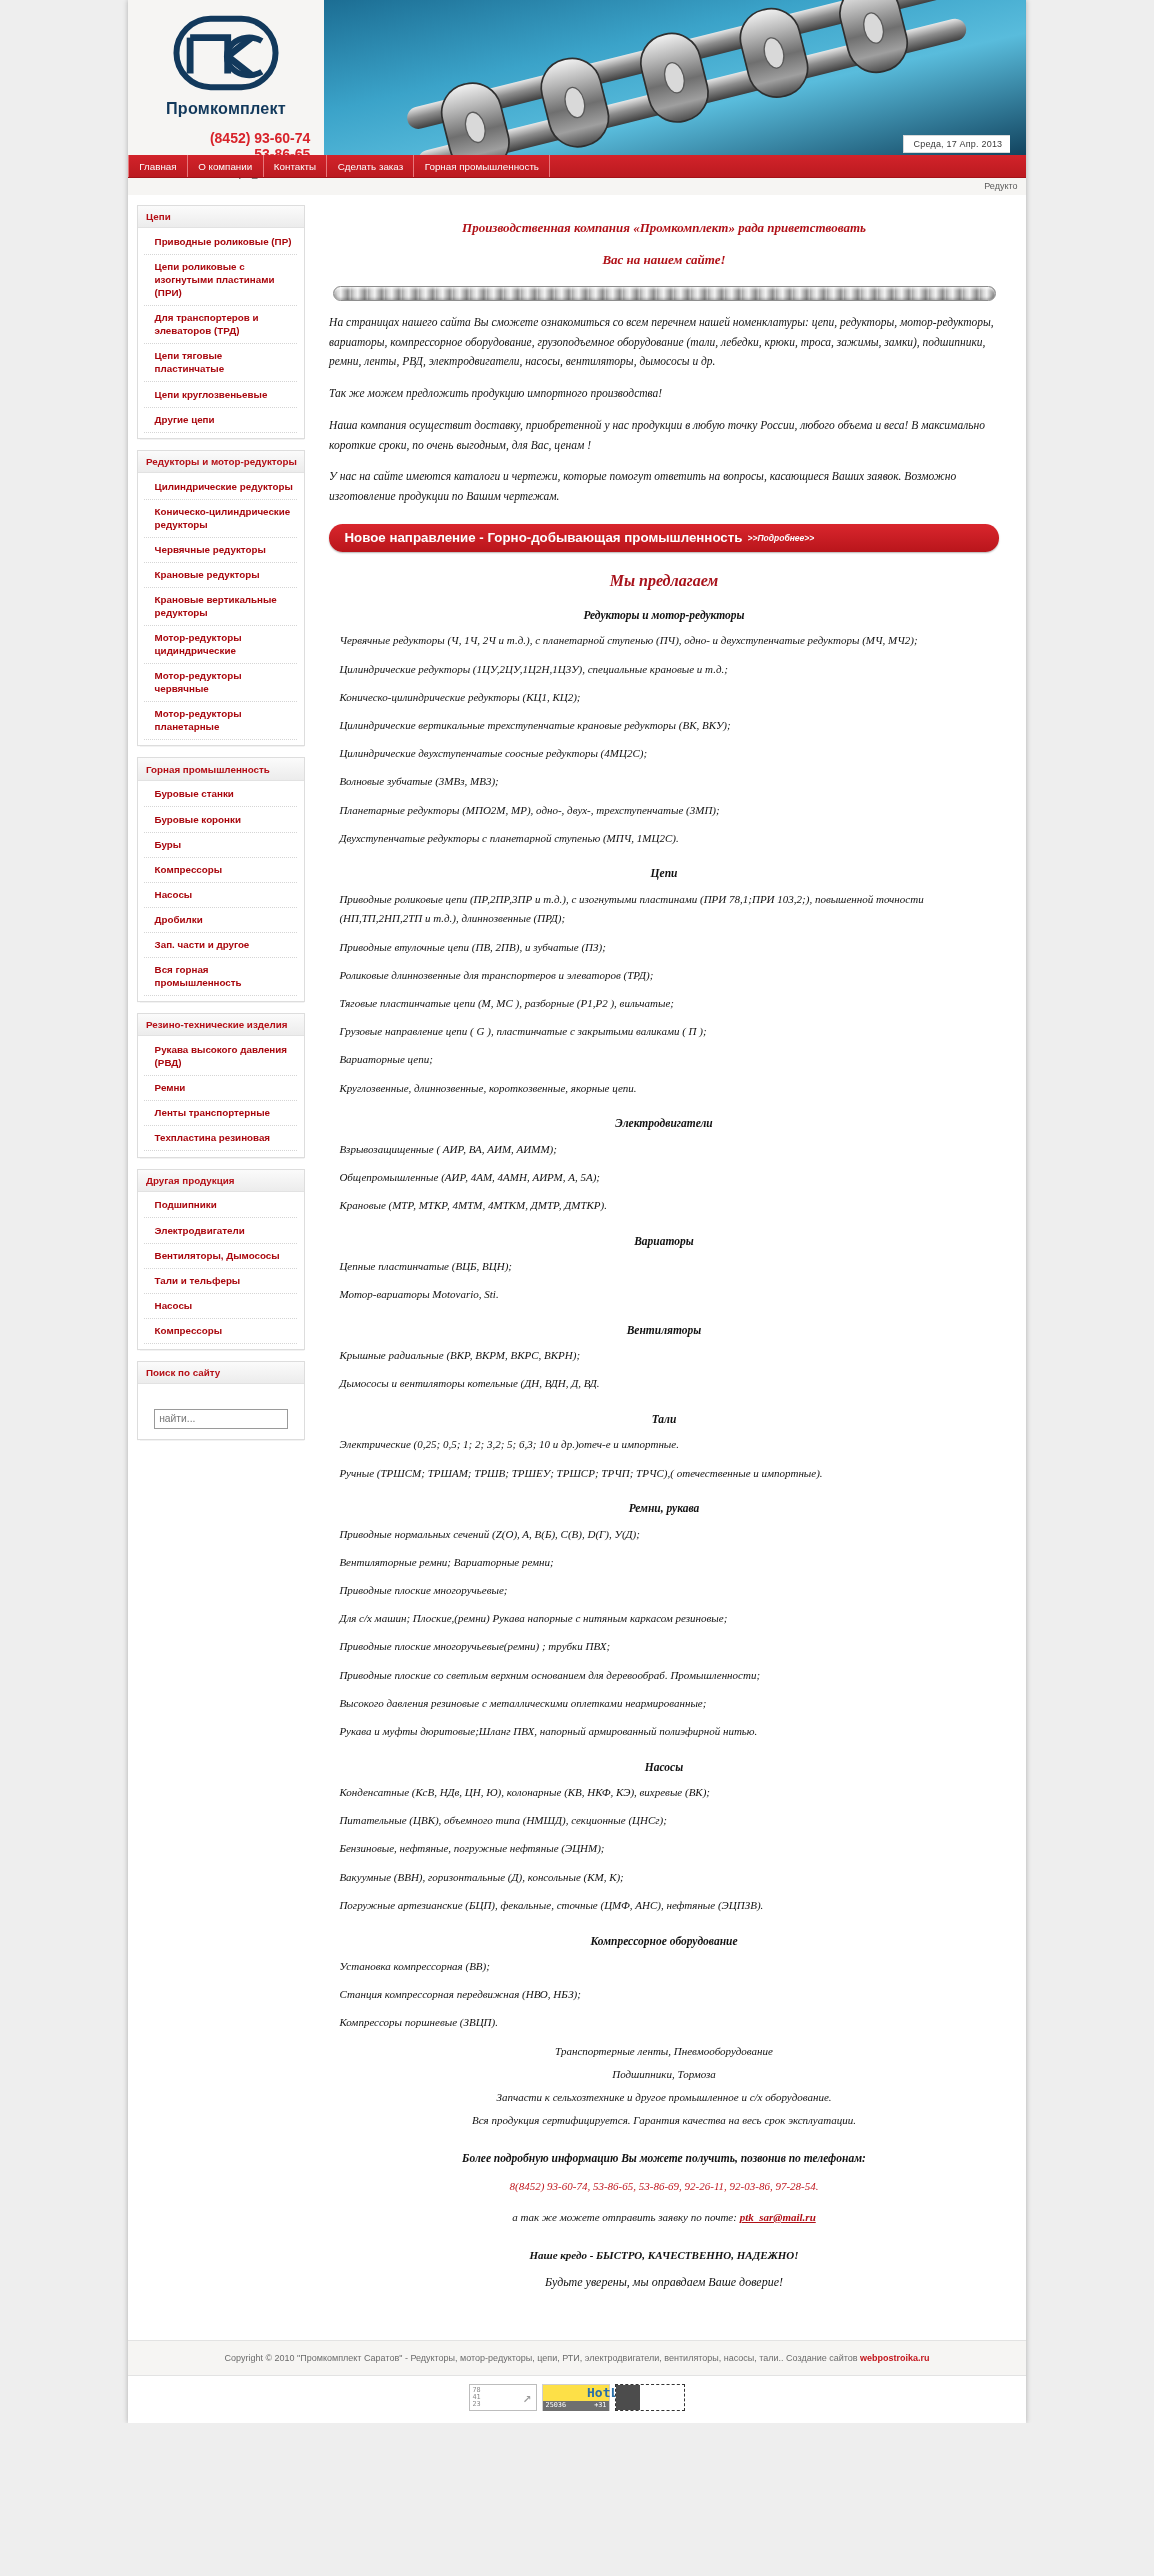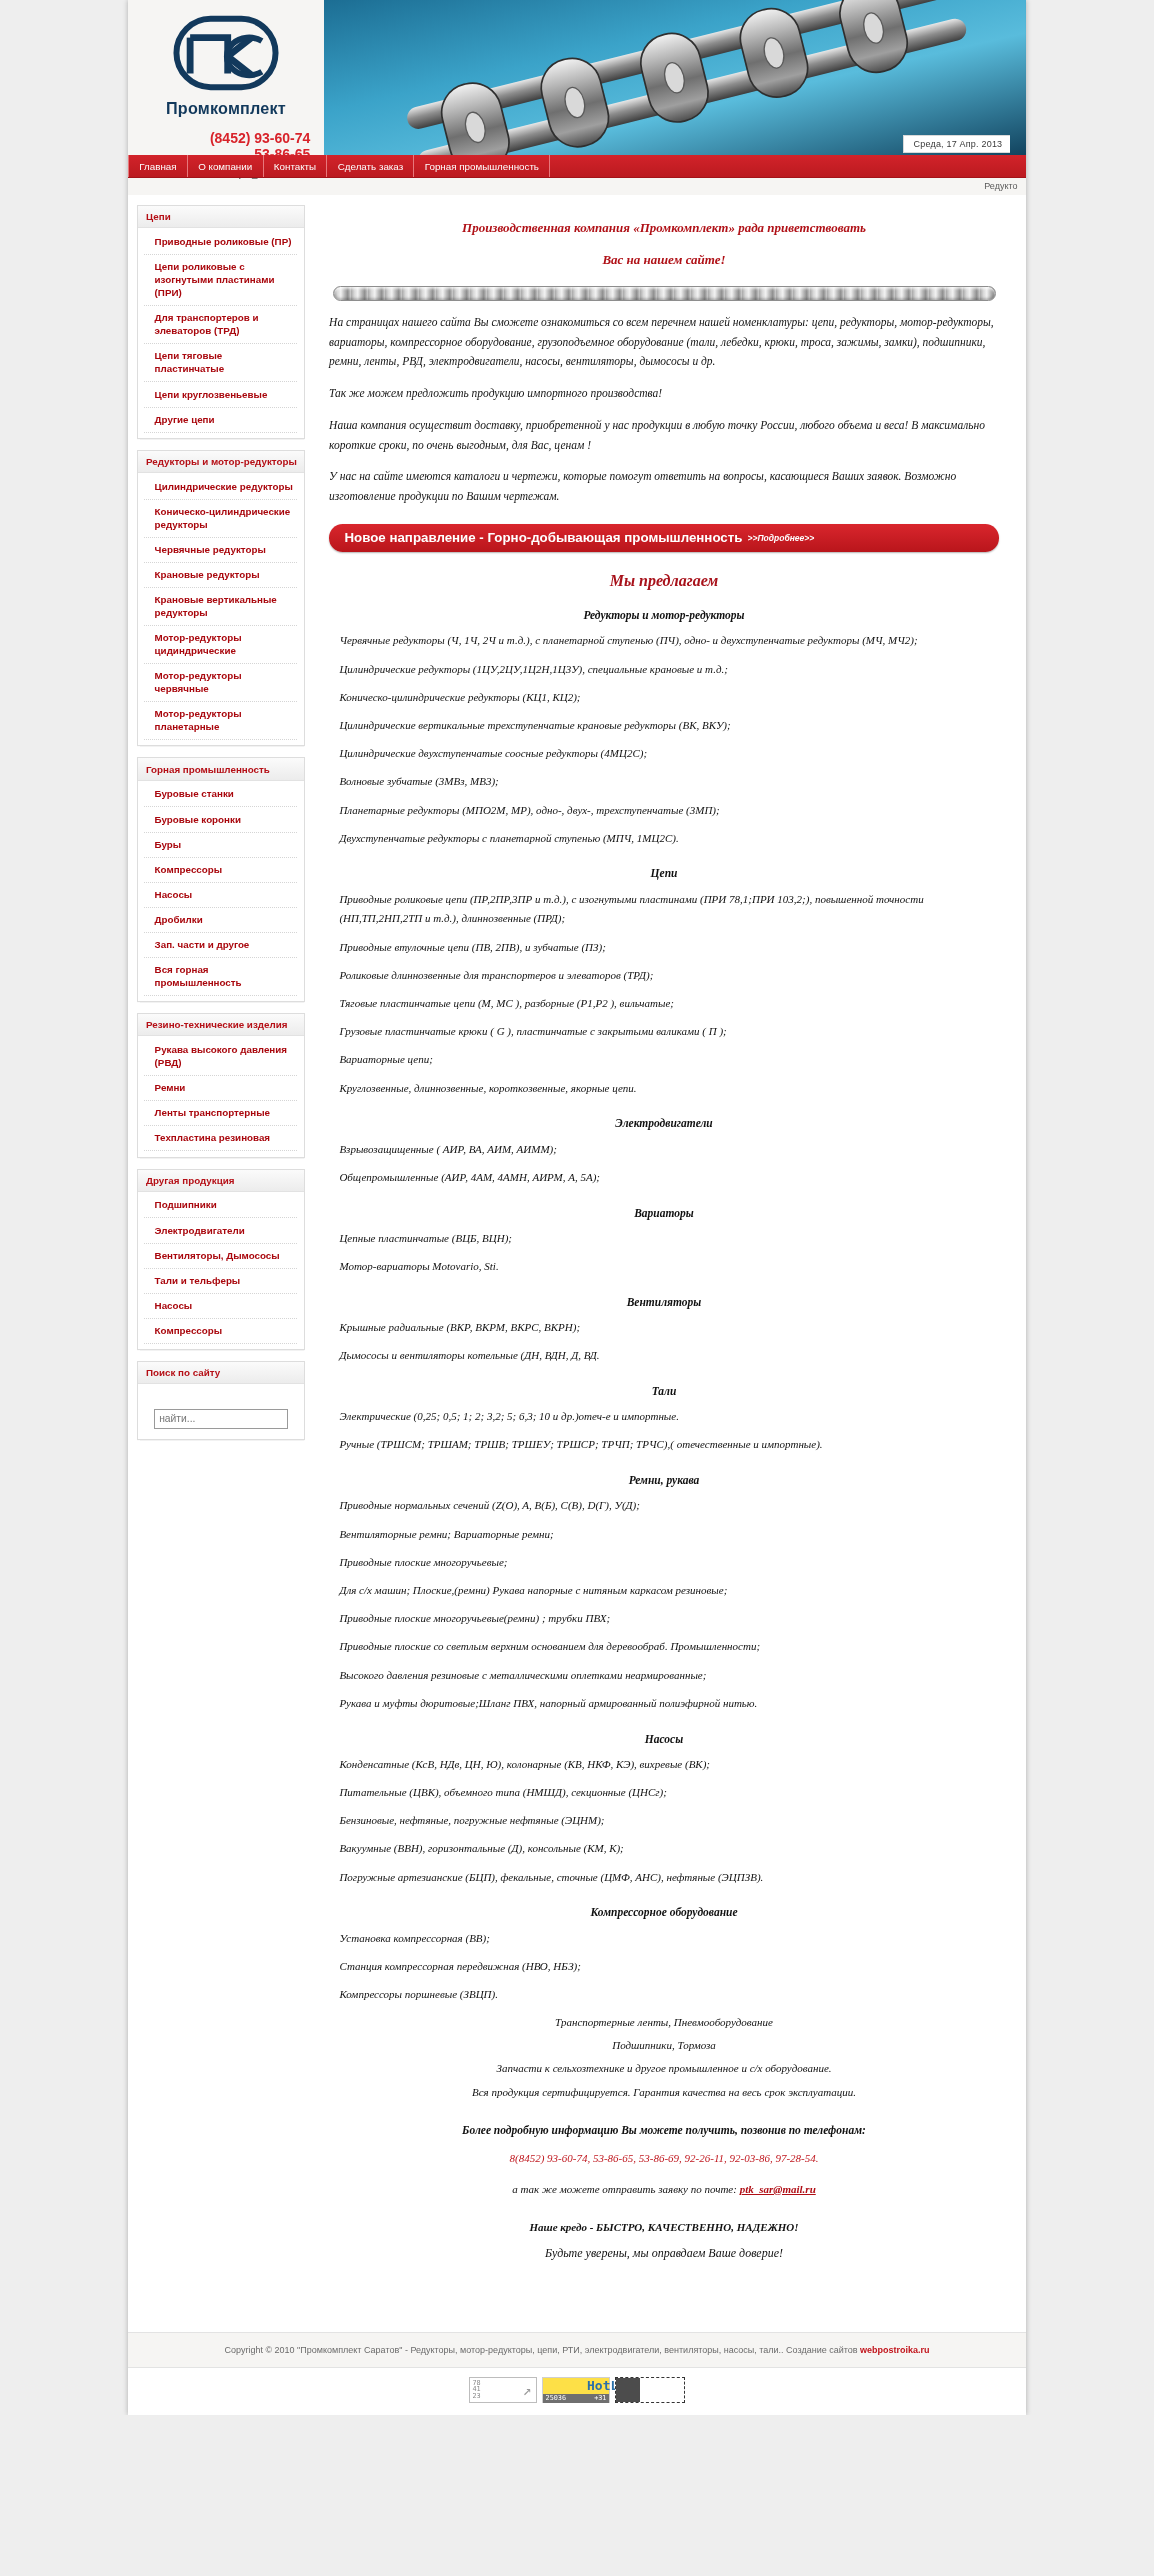--- a/index.html
+++ b/index.html
@@ -552,27 +552,28 @@
         <p class="item-p">Цилиндрические двухступенчатые соосные редукторы (4МЦ2С);</p>
         <p class="item-p">Волновые зубчатые (3МВз, МВ3);</p>
         <p class="item-p">Планетарные редукторы (МПО2М, МР), одно-, двух-, трехступенчатые (3МП);</p>
         <p class="item-p">Двухступенчатые редукторы с планетарной ступенью (МПЧ, 1МЦ2С).</p>
 
         <div class="sec-head">Цепи</div>
         <p class="item-p">Приводные роликовые цепи (ПР,2ПР,3ПР и т.д.), с изогнутыми пластинами (ПРИ 78,1;ПРИ 103,2;), повышенной точности (НП,ТП,2НП,2ТП и т.д.), длиннозвенные (ПРД);</p>
         <p class="item-p">Приводные втулочные цепи (ПВ, 2ПВ), и зубчатые (ПЗ);</p>
         <p class="item-p">Роликовые длиннозвенные для транспортеров и элеваторов (ТРД);</p>
         <p class="item-p">Тяговые пластинчатые цепи (М, МС ), разборные (Р1,Р2 ), вильчатые;</p>
-        <p class="item-p">Грузовые пластинчатые крюки ( G ), пластинчатые с закрытыми валиками ( П );</p>
+        <p class="item-p">Грузовые направление цепи ( G ), пластинчатые с закрытыми валиками ( П );</p>
         <p class="item-p">Вариаторные цепи;</p>
         <p class="item-p">Круглозвенные, длиннозвенные, короткозвенные, якорные цепи.</p>
 
         <div class="sec-head">Электродвигатели</div>
         <p class="item-p">Взрывозащищенные ( АИР, ВА, АИМ, АИММ);</p>
         <p class="item-p">Общепромышленные (АИР, 4АМ, 4АМН, АИРМ, А, 5А);</p>
+        <p class="item-p">Крановые (МТР, МТКР, 4МТМ, 4МТКМ, ДМТР, ДМТКР).</p>
 
         <div class="sec-head">Вариаторы</div>
         <p class="item-p">Цепные пластинчатые (ВЦБ, ВЦН);</p>
         <p class="item-p">Мотор-вариаторы Motovario, Sti.</p>
 
         <div class="sec-head">Вентиляторы</div>
         <p class="item-p">Крышные радиальные (ВКР, ВКРМ, ВКРС, ВКРН);</p>
         <p class="item-p">Дымососы и вентиляторы котельные (ДН, ВДН, Д, ВД.</p>
 
         <div class="sec-head">Тали</div>

